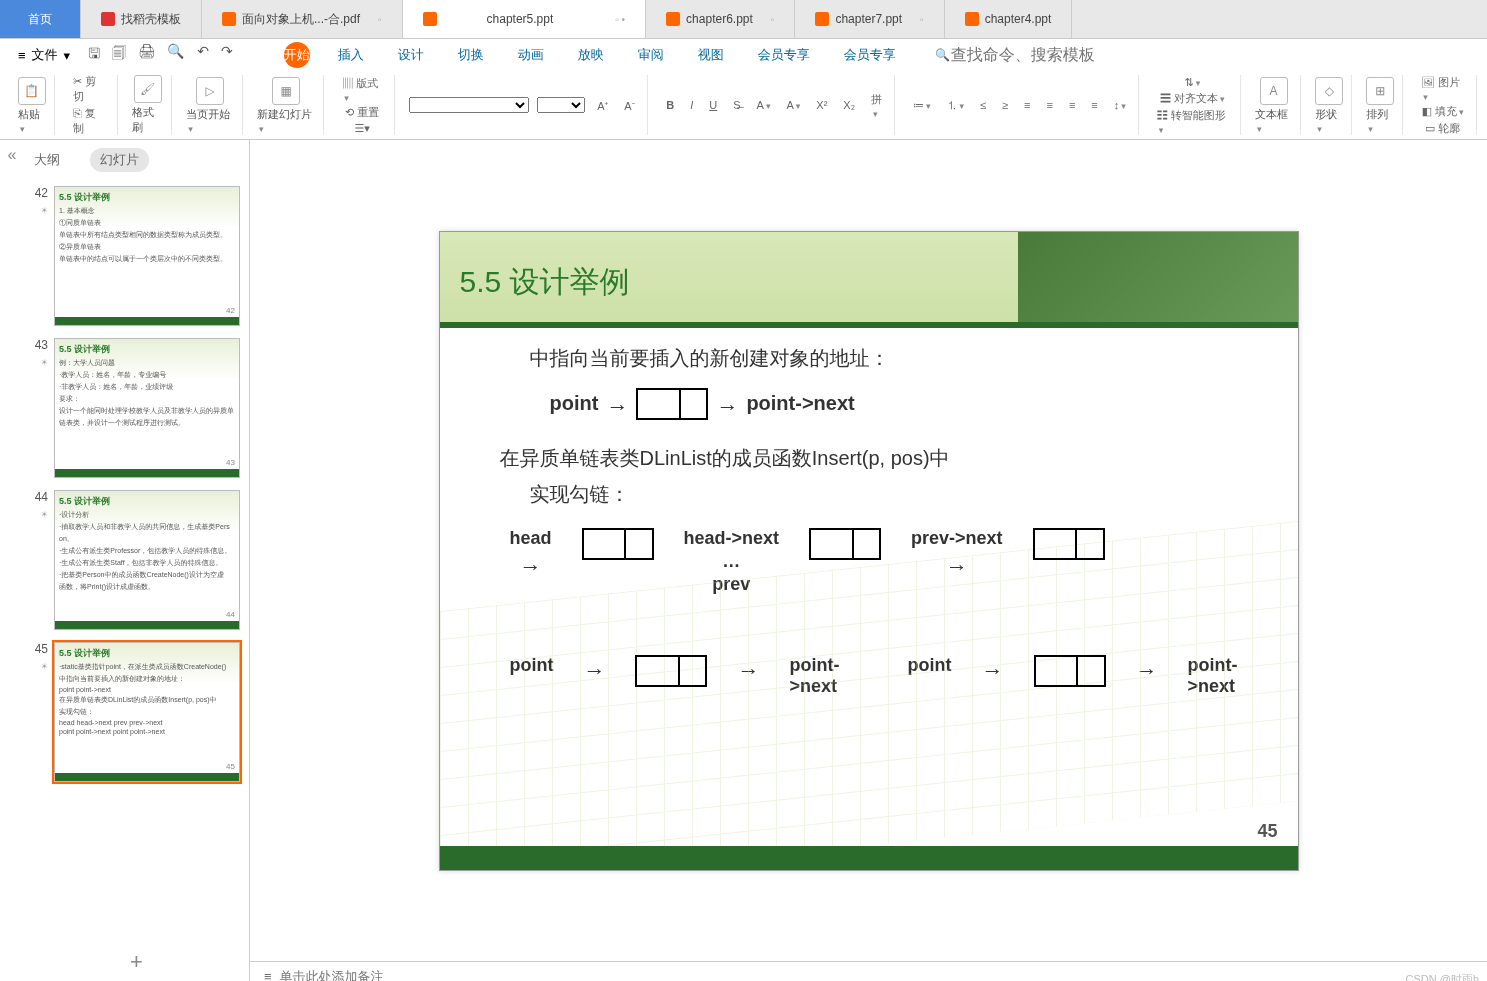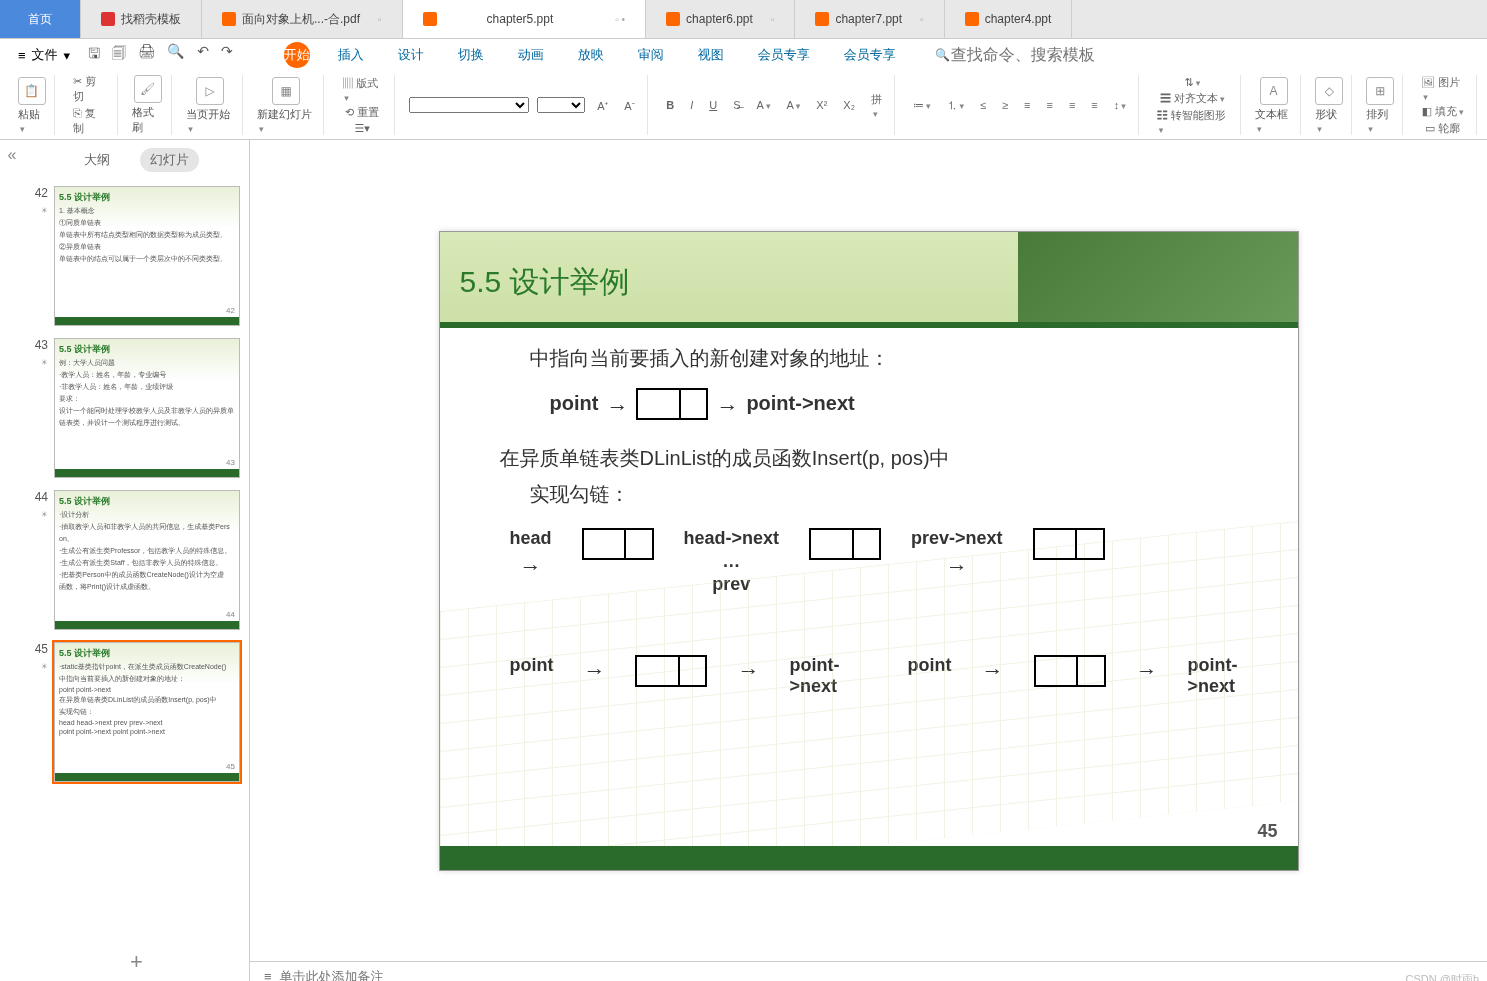--- a/index.html
+++ b/index.html
@@ -32,21 +32,21 @@
 .rgroup.row { flex-direction: row; gap: 8px; }
 .rgroup .big-icon { width: 28px; height: 28px; border: 1px solid #bbb; border-radius: 3px; margin-bottom: 2px; display: flex; align-items: center; justify-content: center; color: #888; }
 .rgroup .lbl { font-size: 11px; }
 .mini-btn { font-size: 11px; padding: 1px 4px; cursor: pointer; color: #666; }
 .dd::after { content: "▾"; font-size: 9px; margin-left: 2px; color: #888; }
 
 
 .main { display: flex; height: calc(100% - 130px); }
 .collapse { width: 24px; display: flex; align-items: flex-start; justify-content: center; padding-top: 6px; color: #888; cursor: pointer; }
 .sidebar { width: 226px; border-right: 1px solid #ccc; display: flex; flex-direction: column; }
-.side-tabs { display: flex; justify-content: center; gap: 20px; padding: 8px 0; font-size: 13px; }
+.side-tabs { display: flex; justify-content: flex-start; gap: 20px; padding: 8px 0; font-size: 13px; }
 .side-tabs span { cursor: pointer; padding: 3px 10px; color: #666; }
 .side-tabs span.active { background: #e5e5e5; border-radius: 12px; }
 .thumbs { flex: 1; overflow-y: auto; padding: 6px 4px; }
 .thumb-row { display: flex; align-items: flex-start; margin-bottom: 12px; }
 .thumb-num { width: 26px; text-align: right; padding-right: 6px; font-size: 12px; color: #555; }
 .thumb-num .star { font-size: 8px; color: #999; display: block; margin-top: 6px; }
 .thumb { width: 186px; height: 140px; border: 1px solid #bbb; background: linear-gradient(#e8f0d8, #fff 30%); position: relative; font-size: 7px; padding: 4px; overflow: hidden; }
 .thumb.selected { outline: 2px solid #f60; }
 .thumb .ttitle { color: #2a7a2a; font-size: 9px; font-weight: bold; }
 .thumb .tline { color: #555; margin-top: 2px; }

